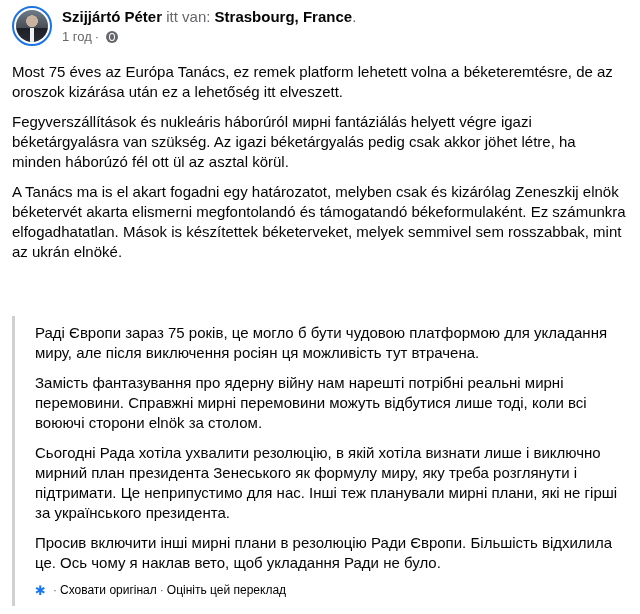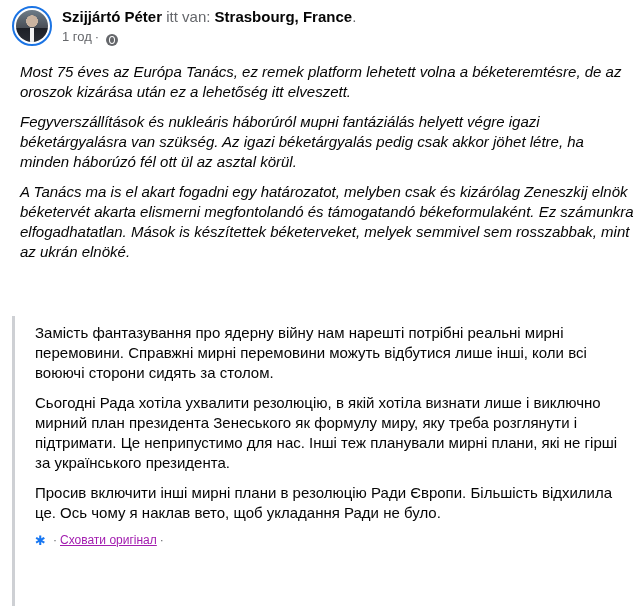--- a/index.html
+++ b/index.html
@@ -22,42 +22,42 @@
     position: relative; overflow: hidden;
   }
   .avatar::after {
     content: ""; position: absolute; left: 14px; top: 18px; width: 4px; height: 14px; background: #f2f2f2;
   }
   .meta { margin-left: 10px; }
   .line1 { font-size: 15px; line-height: 20px; }
   .author { font-weight: 600; color: #050505; }
   .muted { color: #65676b; }
   .place { font-weight: 600; color: #050505; }
-  .line2 { font-size: 13px; color: #65676b; line-height: 18px; display: flex; align-items: flex-end; margin-top: 1px; }
+  .line2 { font-size: 13px; color: #65676b; line-height: 18px; display: flex; align-items: center; margin-top: 1px; }
   .globe {
     display: inline-block; width: 12px; height: 12px; border-radius: 50%;
     background: #65676b; margin-left: 4px; position: relative;
   }
   .globe::before {
     content: ""; position: absolute; left: 3px; top: 2px; width: 6px; height: 8px; border-radius: 50%;
     border: 1px solid #fff; box-sizing: border-box;
   }
-  .body-text { position: absolute; left: 20px; top: 62px; width: 616px; font-size: 15px; line-height: 20px; color: #050505; font-style: italic; }
+  .body-text { position: absolute; left: 12px; top: 62px; width: 616px; font-size: 15px; line-height: 20px; color: #050505; }
   .body-text p { margin: 0 0 10px 0; }
   .translation {
     position: absolute; left: 12px; top: 316px; width: 612px; height: 290px;
     border-left: 3px solid #ced0d4; box-sizing: border-box; padding-left: 20px; padding-top: 7px;
   }
   .translation p { margin: 0 0 10px 0; font-size: 15px; line-height: 20px; color: #050505; }
   .tr-footer { font-size: 12px; color: #385898; display: flex; align-items: center; margin-top: 4px; }
   .gear {
     display: inline-block; width: 11px; height: 11px; position: relative; margin-right: 4px;
     color: #1877f2; font-size: 13px; line-height: 11px;
   }
-  .tr-link { color: #a21caf; cursor: pointer; text-decoration: underline; }
+  .tr-link { color: #000000; cursor: pointer; }
   .sep { color: #65676b; margin: 0 3px; }
 </style>
 </head>
 <body>
 
 <div class="post">
   <div class="header">
     <div class="avatar-ring">
       <div class="avatar"></div>
     </div>
@@ -75,23 +75,25 @@
     </div>
   </div>
 
   <div class="body-text">
     <p>Most 75 éves az Európa Tanács, ez remek platform lehetett volna a béketeremtésre, de az oroszok kizárása után ez a lehetőség itt elveszett.</p>
     <p>Fegyverszállítások és nukleáris háborúról мирні fantáziálás helyett végre igazi béketárgyalásra van szükség. Az igazi béketárgyalás pedig csak akkor jöhet létre, ha minden háborúzó fél ott ül az asztal körül.</p>
     <p>A Tanács ma is el akart fogadni egy határozatot, melyben csak és kizárólag Zeneszkij elnök béketervét akarta elismerni megfontolandó és támogatandó békeformulaként. Ez számunkra elfogadhatatlan. Mások is készítettek béketerveket, melyek semmivel sem rosszabbak, mint az ukrán elnöké.</p>
   </div>
 
   <div class="translation">
-    <p>Замість фантазування про ядерну війну нам нарешті потрібні реальні мирні перемовини. Справжні мирні перемовини можуть відбутися лише інші, коли всі воюючі сторони сидять за столом.</p>
+    <p>Раді Європи зараз 75 років, це могло б бути чудовою платформою для укладання миру, але після виключення росіян ця можливість тут втрачена.</p>
+    <p>Замість фантазування про ядерну війну нам нарешті потрібні реальні мирні перемовини. Справжні мирні перемовини можуть відбутися лише тоді, коли всі воюючі сторони elnök за столом.</p>
     <p>Сьогодні Рада хотіла ухвалити резолюцію, в якій хотіла визнати лише і виключно мирний план президента Зенеського як формулу миру, яку треба розглянути і підтримати. Це неприпустимо для нас. Інші теж планували мирні плани, які не гірші за українського президента.</p>
     <p>Просив включити інші мирні плани в резолюцію Ради Європи. Більшість відхилила це. Ось чому я наклав вето, щоб укладання Ради не було.</p>
     <div class="tr-footer">
       <span class="gear">✱</span>
       <span class="sep">·</span>
       <span class="tr-link">Сховати оригінал</span>
       <span class="sep">·</span>
+      <span class="tr-link">Оцініть цей переклад</span>
     </div>
   </div>
 </div>
 
 </body></html>

